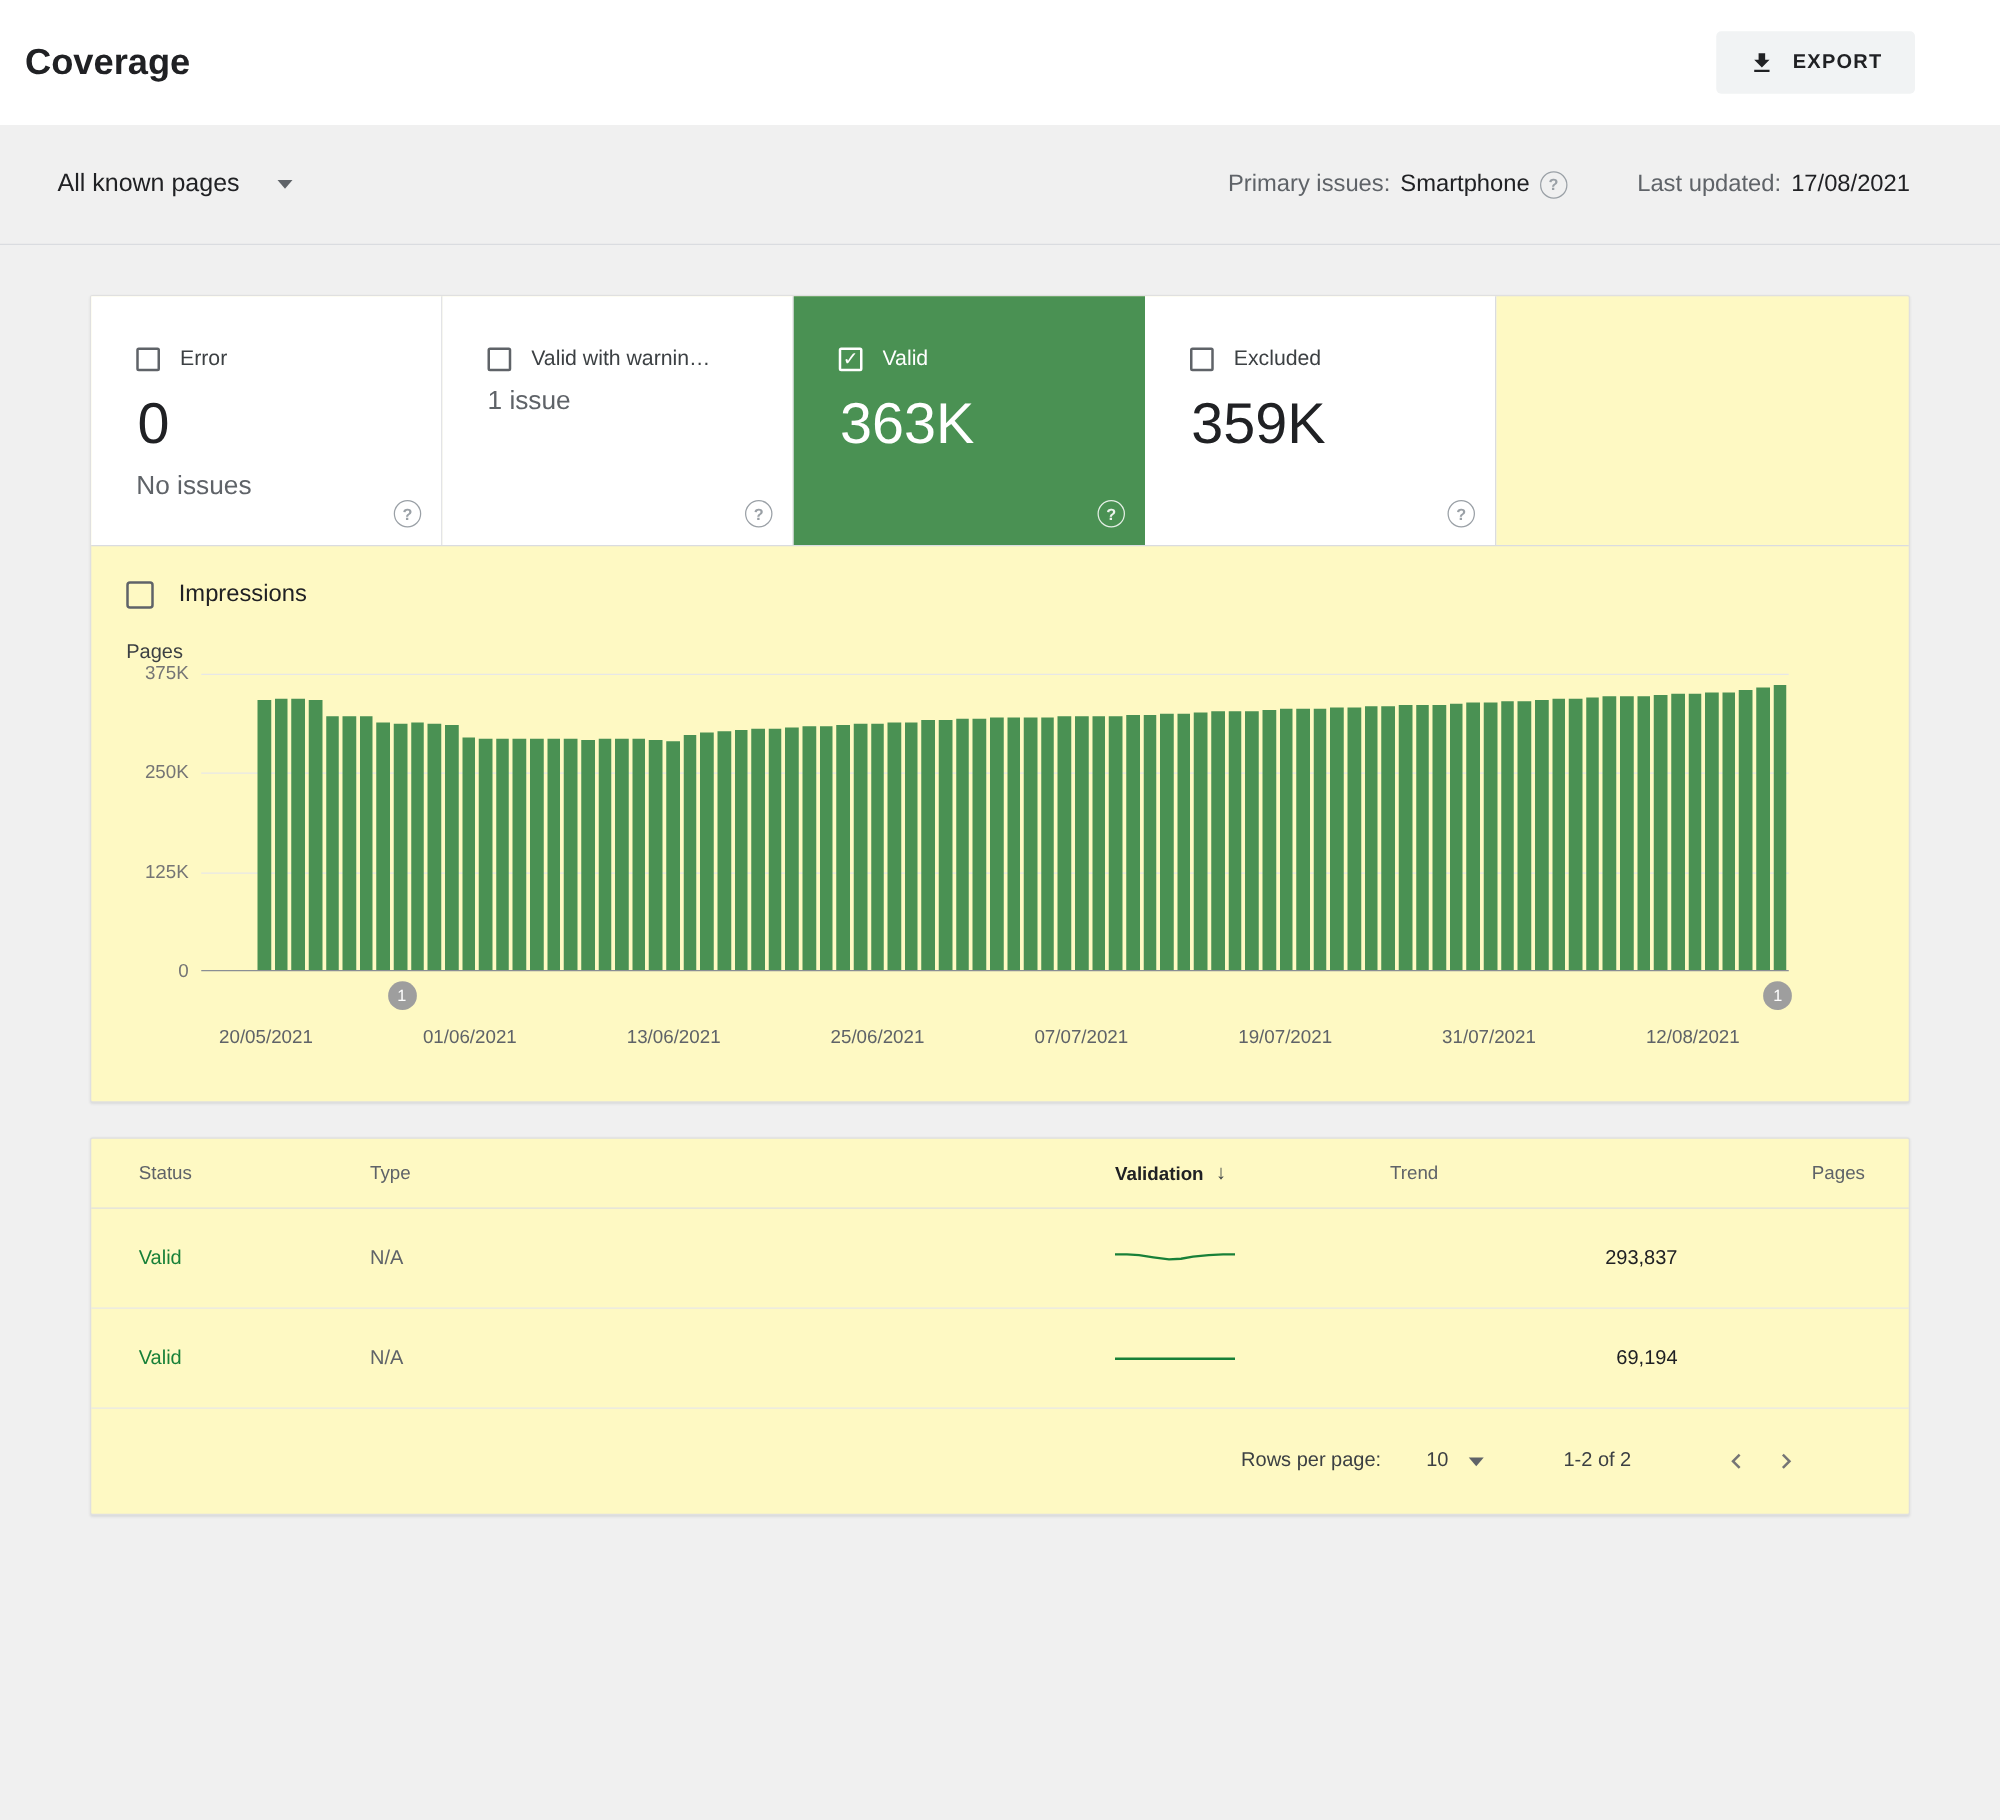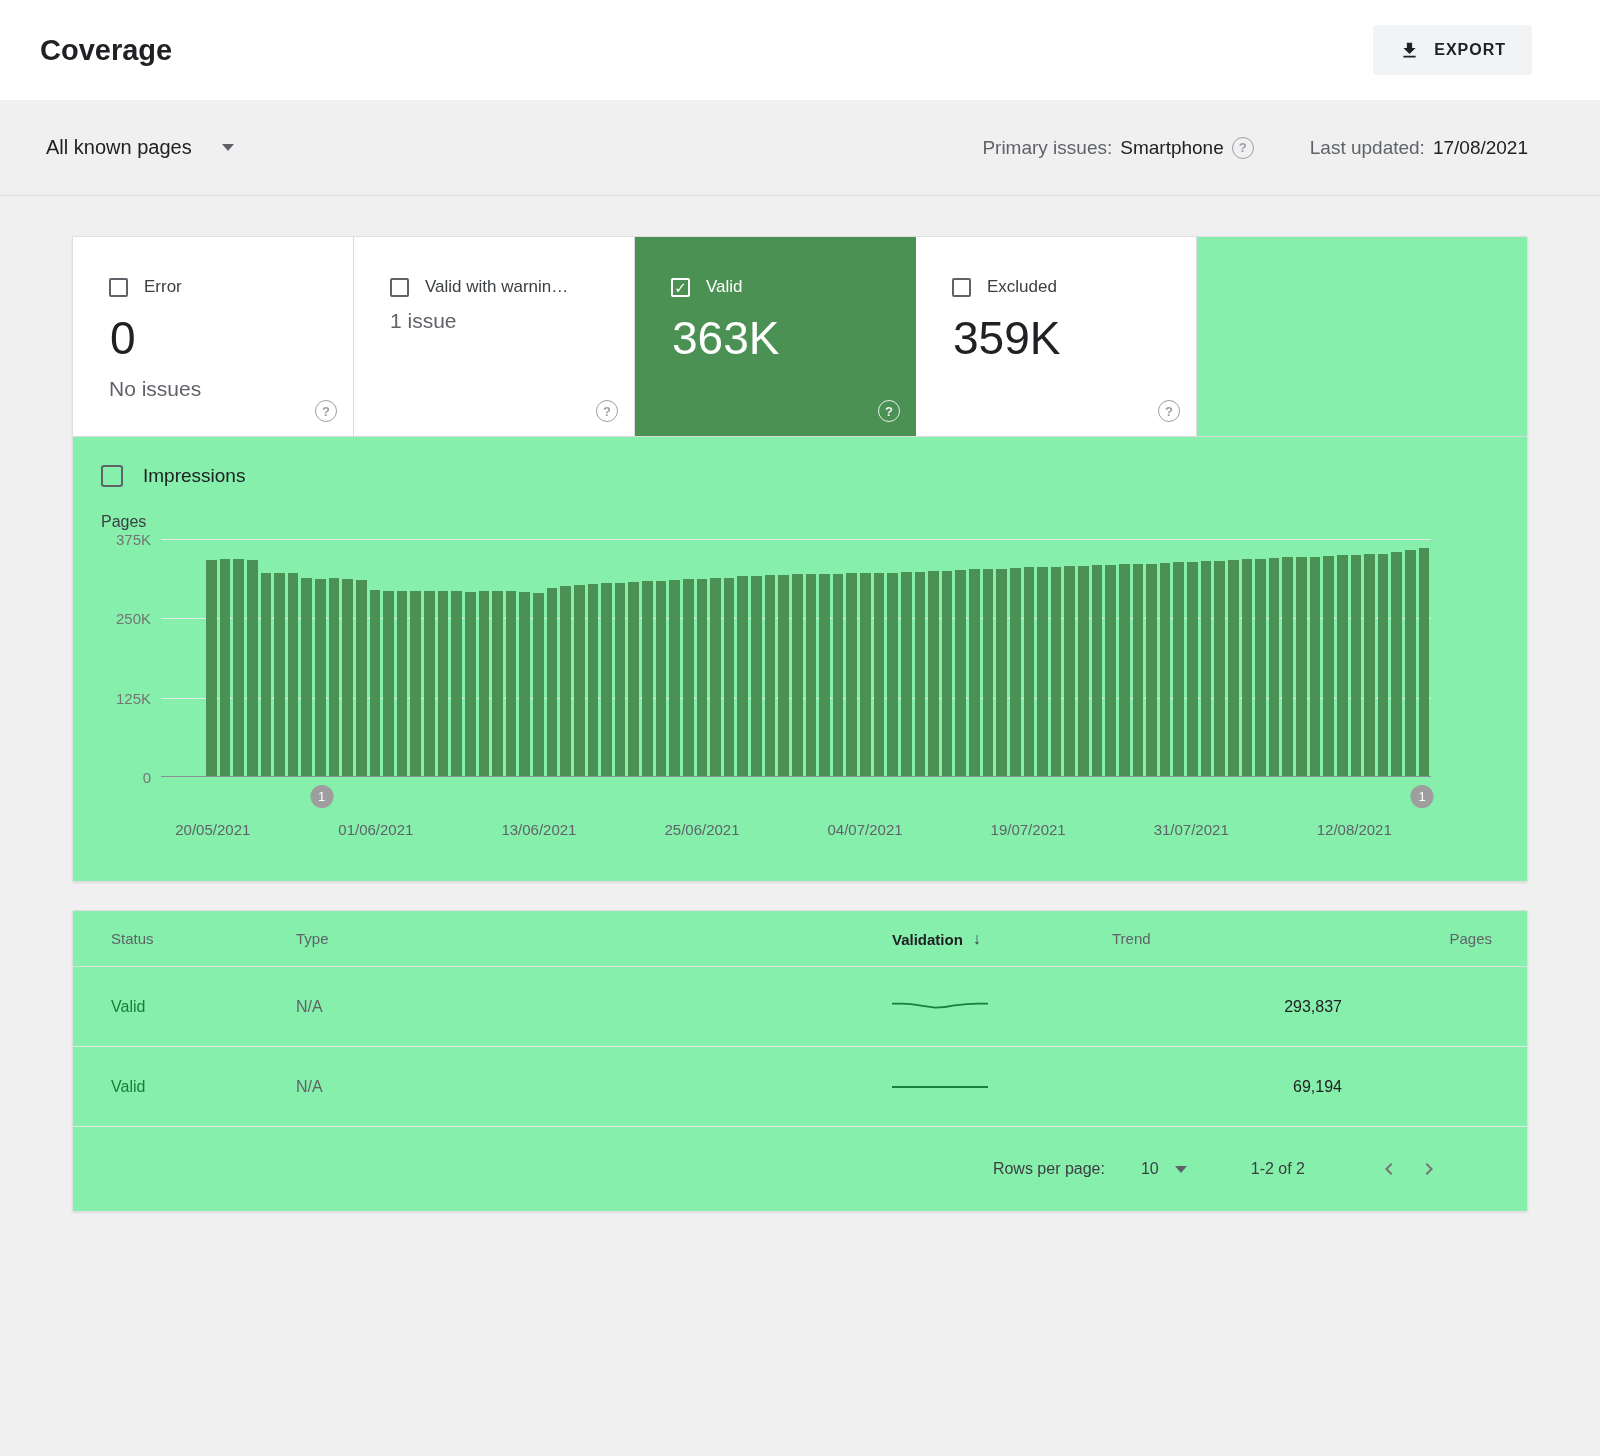--- a/index.html
+++ b/index.html
@@ -1,36 +1,36 @@
 <!DOCTYPE html>
 <html><head>
 <meta charset="utf-8">
 <style>
   * { margin:0; padding:0; box-sizing:border-box; }
   html,body { width:1600px; background:#f0f0f0; font-family:"Liberation Sans","DejaVu Sans",sans-serif; color:#202124; }
   body { height:1456px; overflow:hidden; }
 
   
-  .header { height:100px; background:#fff; display:flex; align-items:center; justify-content:space-between; padding:0 68px 0 40px; }
+  .header { height:100px; background:#fff; display:flex; align-items:center; justify-content:space-between; padding:0 68px 0 20px; }
   .page-title { font-size:29px; font-weight:700; color:#202124; }
   .export-btn { background:#f1f3f4; border:none; border-radius:4px; height:50px; padding:0 26px; display:flex; align-items:center; gap:14px; font-family:inherit; font-size:16px; font-weight:700; letter-spacing:1px; color:#202124; cursor:pointer; }
 
   
   .filterbar { height:96px; background:#f0f0f0; border-bottom:1px solid #dadce0; display:flex; align-items:center; justify-content:space-between; padding:0 72px 0 46px; }
   .scope { display:flex; align-items:center; gap:30px; font-size:20px; cursor:pointer; }
   .tri { width:0; height:0; border-left:6px solid transparent; border-right:6px solid transparent; border-top:7px solid #5f6368; display:inline-block; }
   .meta { display:flex; align-items:center; gap:56px; font-size:19px; }
   .meta-item { display:flex; align-items:center; gap:8px; }
   .g { color:#5f6368; }
   .d { color:#202124; }
   .help { width:22px; height:22px; border:1.5px solid #9aa0a6; border-radius:50%; display:inline-flex; align-items:center; justify-content:center; color:#9aa0a6; font-size:13px; font-weight:700; cursor:pointer; flex:0 0 auto; }
   .help::after { content:"?"; }
 
   
-  .panel { background:#86efac; margin:0 72px; border:1px solid #e0e0e0; border-radius:2px; box-shadow:0 1px 2px rgba(60,64,67,.12); }
+  .panel { background:#fef9c3; margin:0 72px; border:1px solid #e0e0e0; border-radius:2px; box-shadow:0 1px 2px rgba(60,64,67,.12); }
   .chart-panel { margin-top:40px; }
 
   
   .cards { display:flex; border-bottom:1px solid #dadce0; }
   .card { width:281px; height:199px; border-right:1px solid #dadce0; position:relative; padding:40px 0 0 36px; cursor:pointer; background:#fff; }
   .card.selected { background:#4a9153; border-right:none; }
   .card-top { display:flex; align-items:center; gap:16px; }
   .cb { width:19px; height:19px; border:2px solid #5f6368; border-radius:2px; display:inline-flex; align-items:center; justify-content:center; flex:0 0 auto; cursor:pointer; background:transparent; }
   .cb.checked { border-color:#fff; }
   .cb.checked::after { content:"✓"; color:#fff; font-size:15px; font-weight:700; line-height:1; }
@@ -274,21 +274,21 @@
     </div>
     <div class="marker-row">
         <span class="marker" style="left: 9.44444%;">1</span>
         <span class="marker" style="left: 99.4444%;">1</span>
       </div>
     <div class="xaxis">
         <span class="xlab" style="left: 0.555556%;">20/05/2021</span>
         <span class="xlab" style="left: 13.8889%;">01/06/2021</span>
         <span class="xlab" style="left: 27.2222%;">13/06/2021</span>
         <span class="xlab" style="left: 40.5556%;">25/06/2021</span>
-        <span class="xlab" style="left: 53.8889%;">04/07/2021</span>
+        <span class="xlab" style="left: 53.8889%;">07/07/2021</span>
         <span class="xlab" style="left: 67.2222%;">19/07/2021</span>
         <span class="xlab" style="left: 80.5556%;">31/07/2021</span>
         <span class="xlab" style="left: 93.8889%;">12/08/2021</span>
       </div>
   </div>
 </div>
 
 <div class="panel details-panel">
 
   <div class="tgrid thead">

